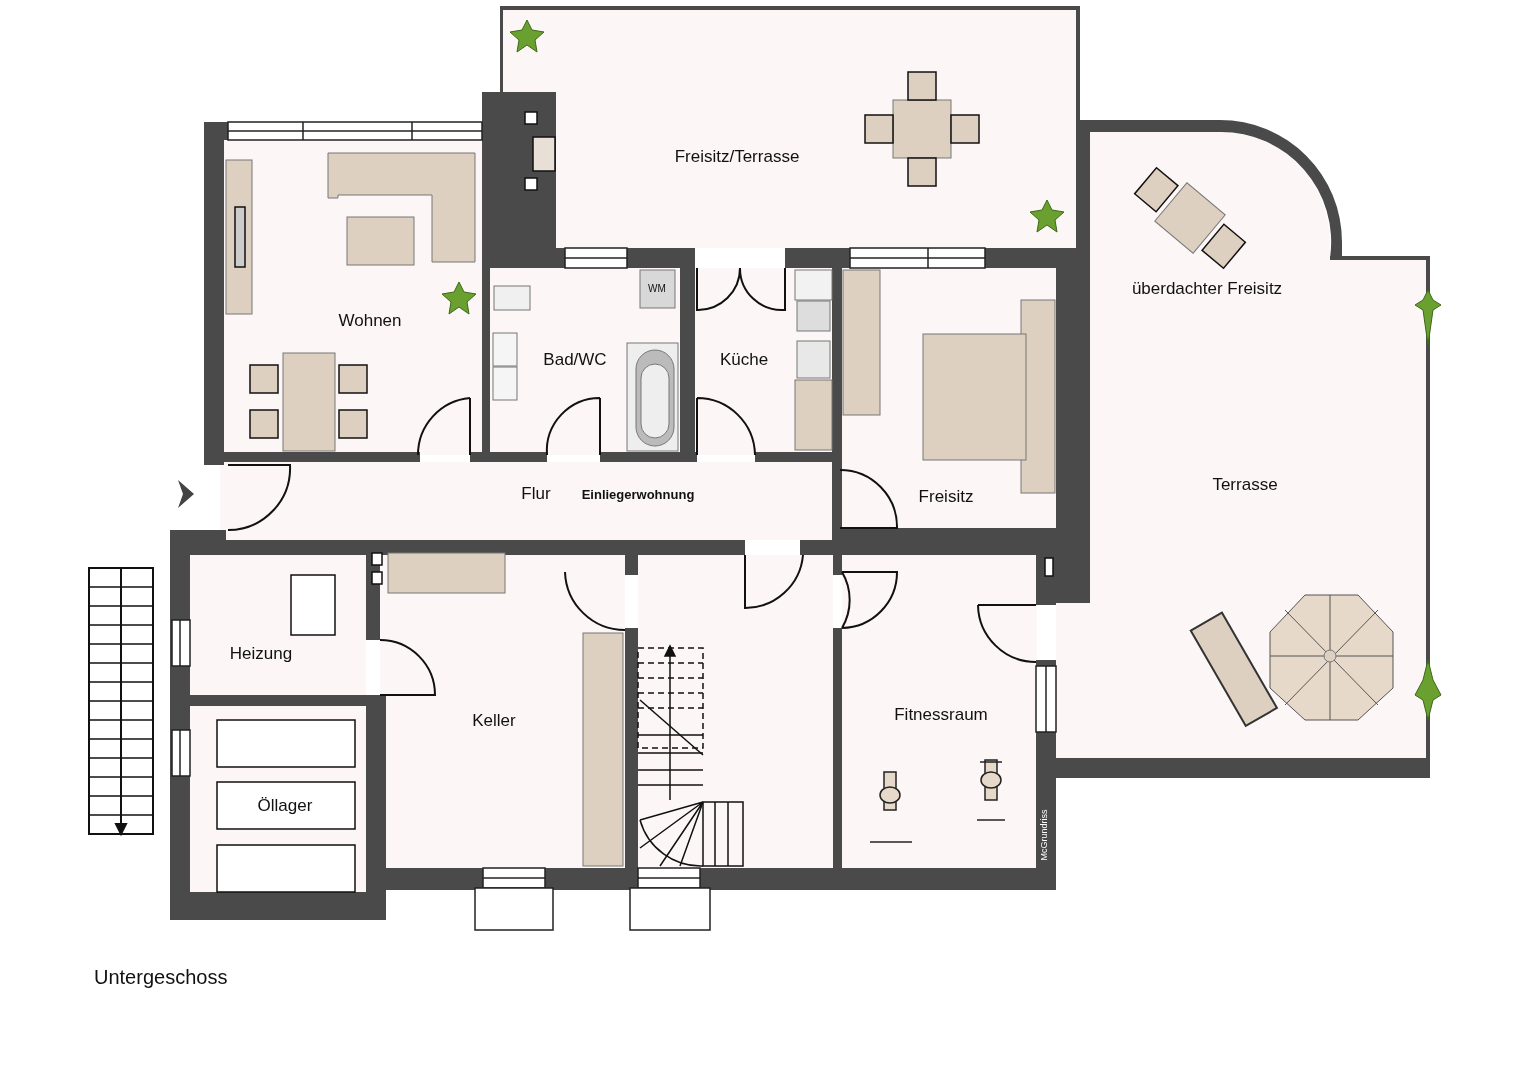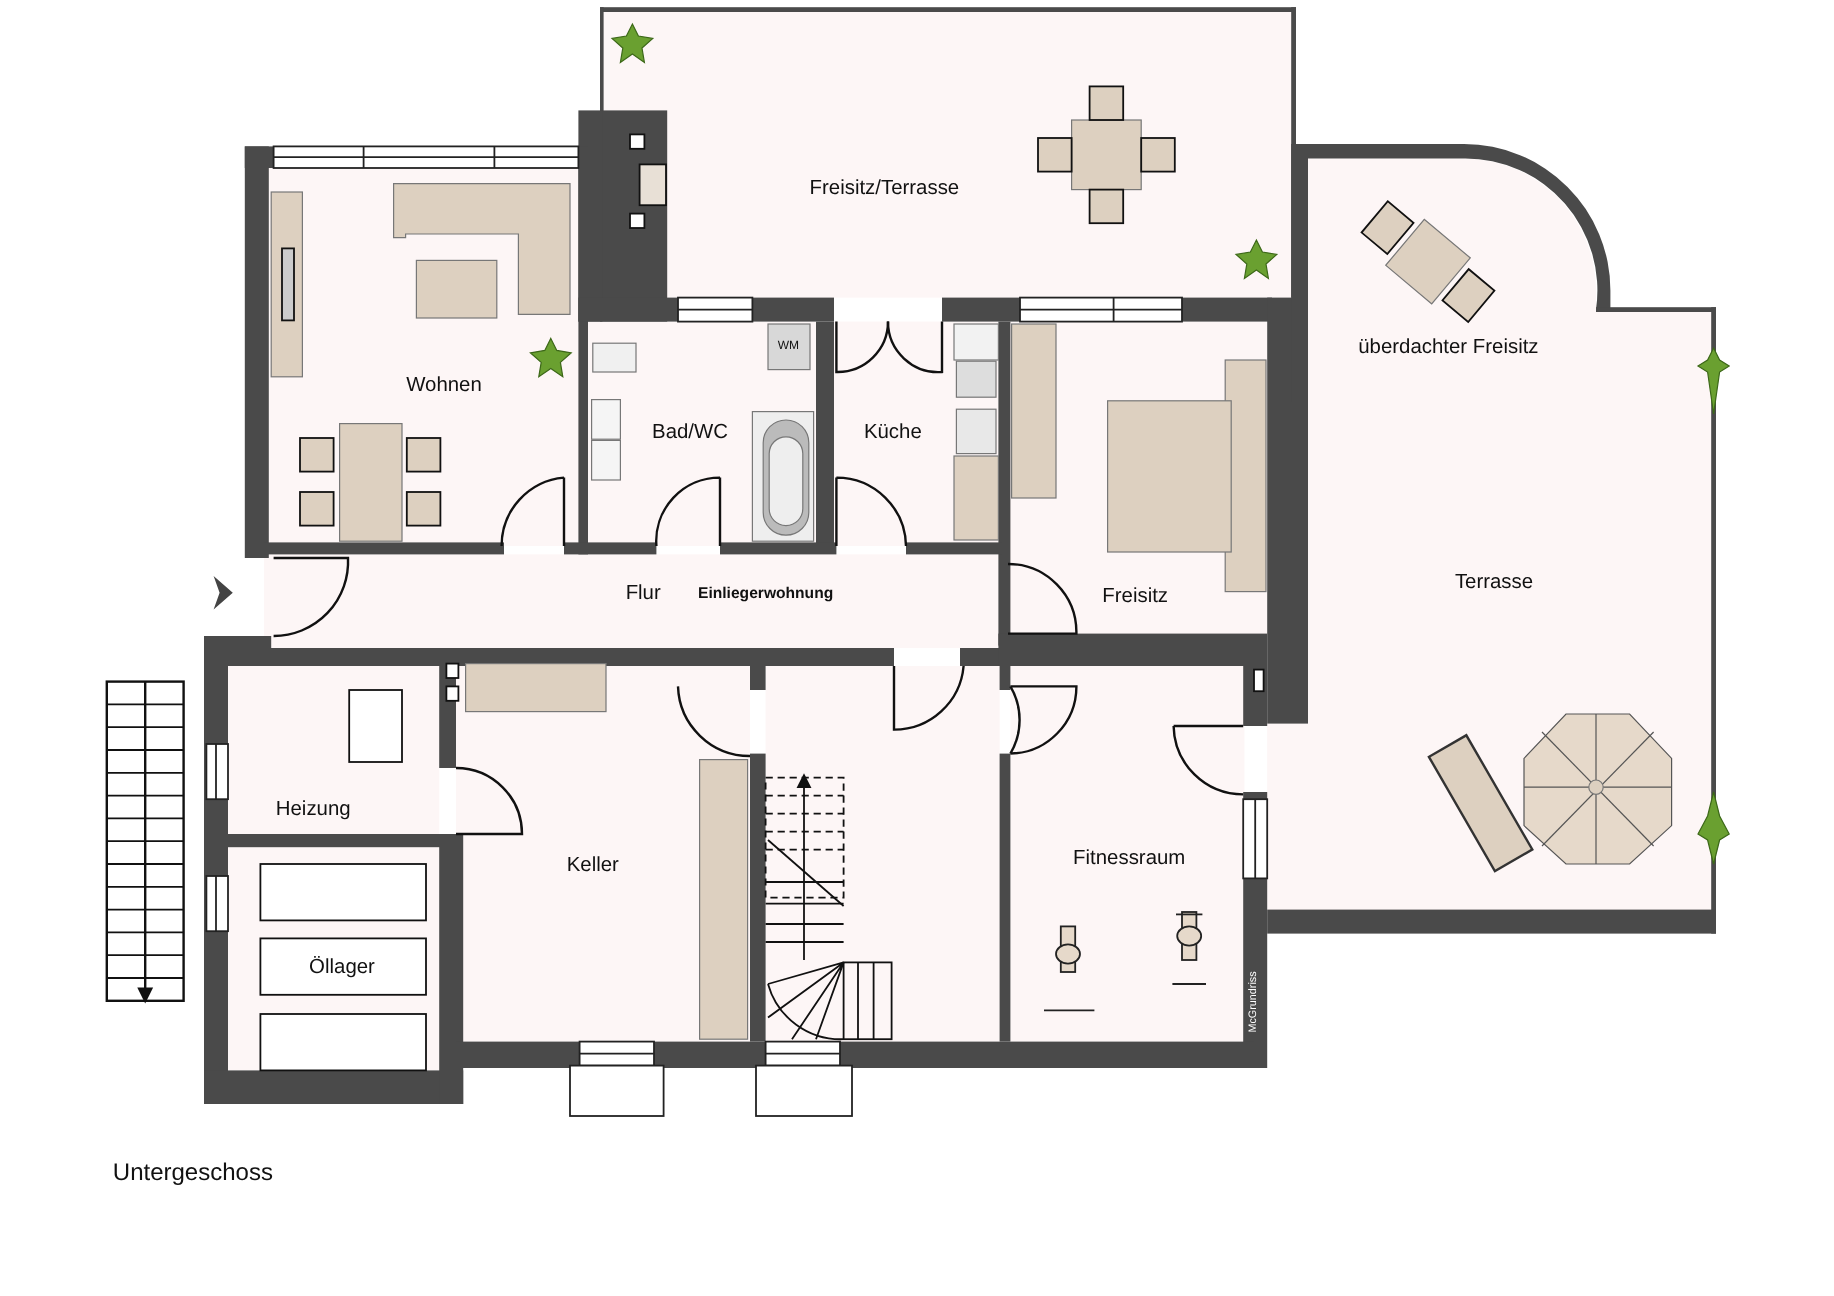--- a/index.html
+++ b/index.html
@@ -253,20 +253,20 @@
 
 <div class="room-label" style="left:737px;top:137px;margin-top:20px;">Freisitz/Terrasse</div>
 <div class="room-label" style="left:1207px;top:289px;">überdachter Freisitz</div>
 <div class="room-label" style="left:370px;top:321px;">Wohnen</div>
 <div class="room-label" style="left:575px;top:360px;">Bad/WC</div>
 <div class="room-label" style="left:657px;top:288px;font-size:10px;">WM</div>
 <div class="room-label" style="left:744px;top:360px;">Küche</div>
 <div class="room-label" style="left:946px;top:497px;">Freisitz</div>
 <div class="room-label" style="left:1245px;top:485px;text-align:center;">Terrasse</div>
 <div class="room-label" style="left:536px;top:494px;">Flur</div>
-<div class="room-label" style="left:261px;top:654px;margin-top:20px;">Heizung</div>
+<div class="room-label" style="left:261px;top:654px;">Heizung</div>
 <div class="room-label" style="left:494px;top:721px;">Keller</div>
 <div class="room-label" style="left:285px;top:806px;">Öllager</div>
 <div class="room-label" style="left:941px;top:715px;">Fitnessraum</div>
 <div class="room-label bold" style="left:622px;top:494px;">Einliegerwohnung</div>
 
 <div class="watermark">McGrundriss</div>
 <div class="caption">Untergeschoss</div>
 
 </body></html>

